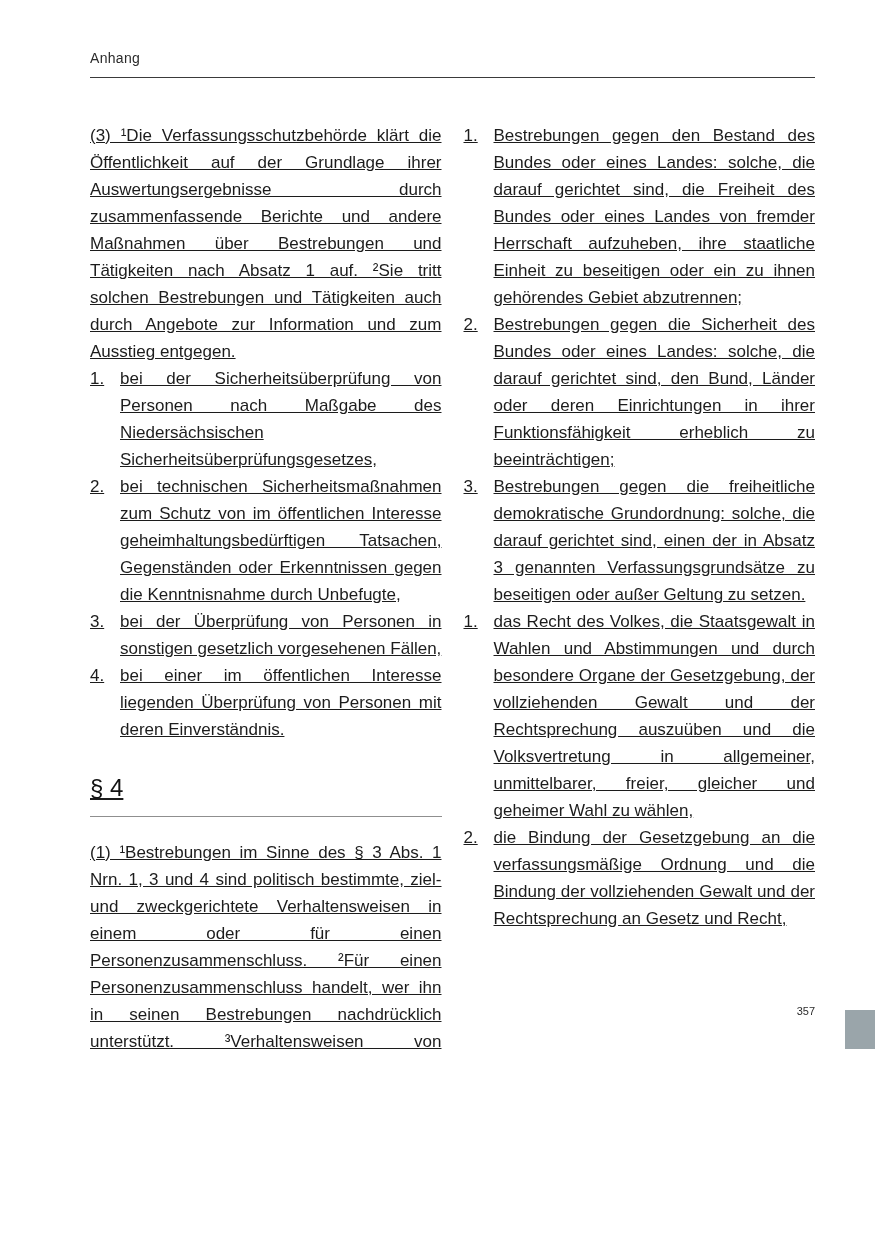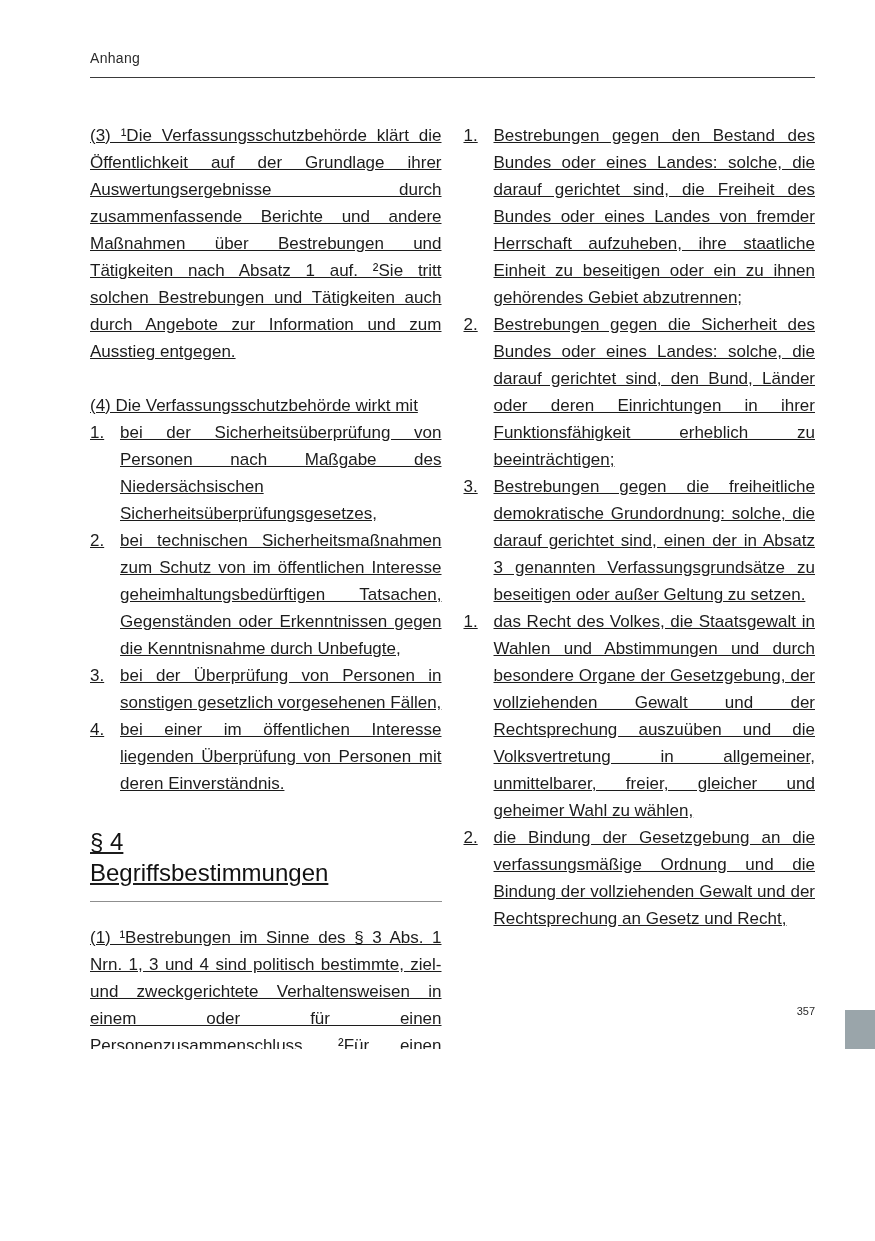--- a/index.html
+++ b/index.html
@@ -78,21 +78,20 @@
   <header class="page-header">
     <span>Anhang</span>
   </header>
 
   <div class="content">
 
     <section class="col">
 
       <p class="para">(3) ¹Die Verfassungsschutzbehörde klärt die Öffentlichkeit auf der Grundlage ihrer Auswertungsergebnisse durch zusammenfassende Berichte und andere Maßnahmen über Bestrebungen und Tätigkeiten nach Absatz 1 auf. ²Sie tritt solchen Bestrebungen und Tätigkeiten auch durch Angebote zur Information und zum Ausstieg entgegen.</p>
 
-      <p class="para spaced">(4) Die Verfassungsschutzbehörde wirkt mit</p>
 
       <div class="list">
         <div class="list-item">
           <span class="li-num">1.</span>
           <span class="li-text">bei der Sicherheitsüberprüfung von Personen nach Maßgabe des Niedersächsischen Sicherheitsüberprüfungsgesetzes,</span>
         </div>
         <div class="list-item">
           <span class="li-num">2.</span>
           <span class="li-text">bei technischen Sicherheitsmaßnahmen zum Schutz von im öffentlichen Interesse geheimhaltungsbedürftigen Tatsachen, Gegenständen oder Erkenntnissen gegen die Kenntnisnahme durch Unbefugte,</span>
         </div>
@@ -101,21 +100,20 @@
           <span class="li-text">bei der Überprüfung von Personen in sonstigen gesetzlich vorgesehenen Fällen,</span>
         </div>
         <div class="list-item">
           <span class="li-num">4.</span>
           <span class="li-text">bei einer im öffentlichen Interesse liegenden Überprüfung von Personen mit deren Einverständnis.</span>
         </div>
       </div>
 
       <h2 class="section-heading">
         <span>§ 4</span>
-        <span>Begriffsbestimmungen</span>
       </h2>
       <hr class="heading-rule">
 
       <p class="para after-rule">(1) ¹Bestrebungen im Sinne des § 3 Abs. 1 Nrn. 1, 3 und 4 sind politisch bestimmte, ziel- und zweckgerichtete Verhaltensweisen in einem oder für einen Personenzusammenschluss. ²Für einen Personenzusammenschluss handelt, wer ihn in seinen Bestrebungen nachdrücklich unterstützt. ³Verhaltensweisen von Einzelpersonen, die nicht in einem oder für einen Personenzusammenschluss handeln, sind Bestrebungen im Sinne des § 3 Abs. 1</p>
 
     </section>
 
     <section class="col">
 
 

